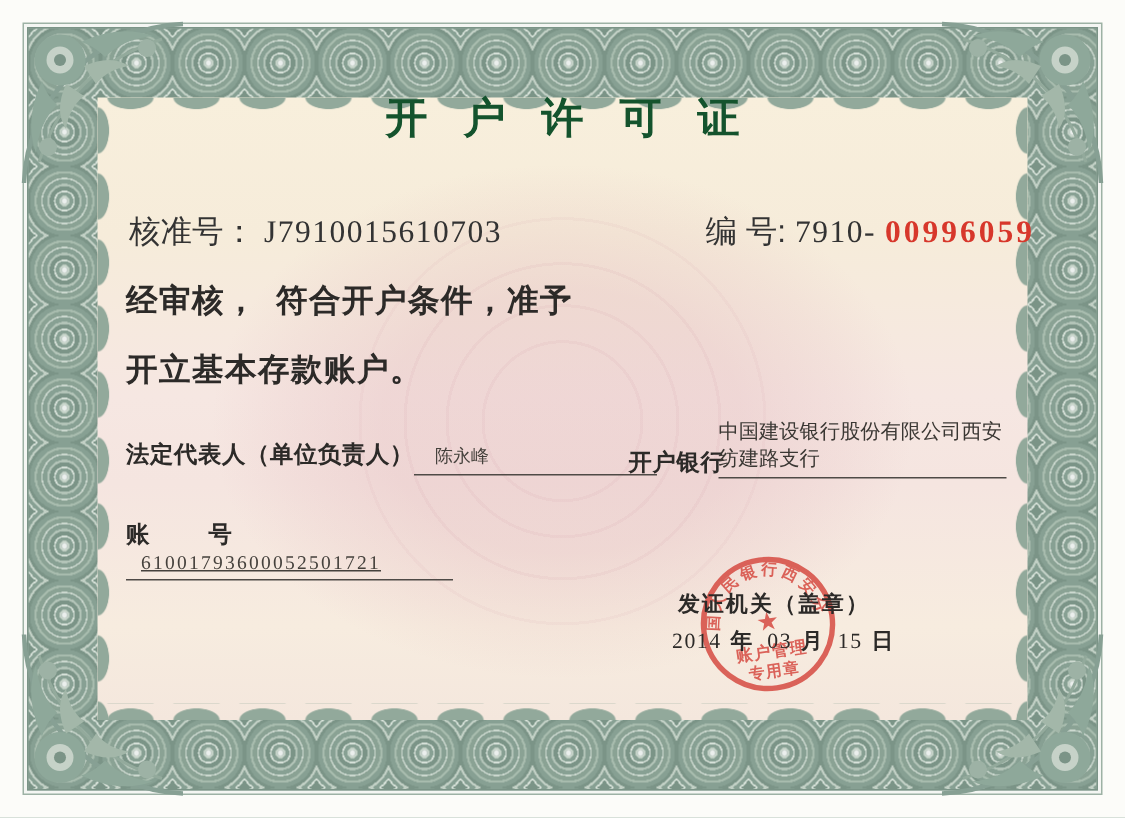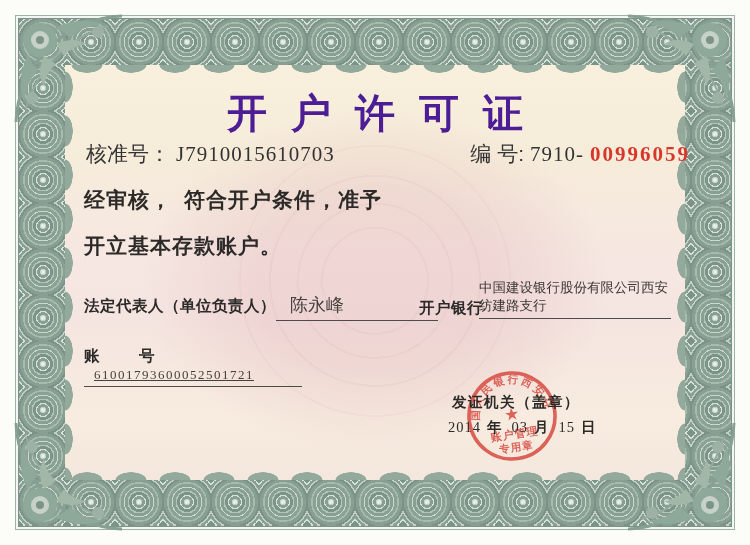--- a/index.html
+++ b/index.html
@@ -54,42 +54,42 @@
   .corner { position:absolute; width:118px; height:118px; z-index:2; }
   .c-tl { top:10px; left:10px; }
   .c-tr { top:10px; right:10px; transform:scaleX(-1); }
   .c-bl { bottom:10px; left:10px; transform:scaleY(-1); }
   .c-br { bottom:10px; right:10px; transform:scale(-1,-1); }
 
   
   .content { position:absolute; inset:0; z-index:4; color:#2e2c2a; }
 
   .title {
-    position:absolute; top:86px; left:0; width:100%;
+    position:absolute; top:60px; left:0; width:100%;
     text-align:center; font-family:"Liberation Serif", serif;
-    font-weight:bold; font-size:40px; letter-spacing:24px; text-indent:24px;
-    color:#4c1d95;
+    font-weight:bold; font-size:28px; letter-spacing:24px; text-indent:24px;
+    color:#14532d;
   }
 
   .meta-row { position:absolute; top:140px; left:86px; right:60px;
     display:flex; justify-content:space-between; font-size:21px; color:#333; }
   .meta-left, .meta-right { display:flex; align-items:baseline; gap:6px; }
   .mono-num { font-family:"Liberation Serif", serif; letter-spacing:1px; }
   .serial-red { color:#d7372b; font-family:"Liberation Serif", serif; letter-spacing:2px; font-weight:bold; }
 
   .body-line1 { position:absolute; top:186px; left:84px; display:flex; align-items:flex-end; }
   .big { font-size:21px; font-weight:bold; color:#2c2a28; letter-spacing:1px; }
   .fill-line { border-bottom:1.5px solid #4e4a46; padding:0 0 3px 14px; }
   .company-line { width:292px; font-size:14px; color:#3a3733; margin-left:4px; }
   .body-line1 .suffix { margin-left:12px; }
   .body-line2 { position:absolute; top:232px; left:84px; }
 
   .rep-row { position:absolute; top:293px; left:84px; display:flex; align-items:baseline; }
   .field-label { font-size:15.5px; font-weight:bold; color:#2c2a28; letter-spacing:.5px; }
-  .rep-name { width:162px; font-size:18px; font-family:Liberation Serif, serif; color:#45413c; }
+  .rep-name { width:162px; font-size:12px; font-family:Liberation Serif, serif; color:#45413c; }
 
   .bank-label { position:absolute; top:298px; left:419px; }
   .bank-value { position:absolute; top:279px; left:479px; width:192px;
     font-size:13.5px; line-height:18px; color:#3a3733;
     border-bottom:1.5px solid #4e4a46; padding-bottom:3px; }
 
   .acct-row { position:absolute; top:346px; left:84px; display:flex; align-items:baseline;flex-direction:column; }
   .acct-label { letter-spacing:12px; }
   .acct-value { width:218px; font-size:13px; font-family:"Liberation Serif", serif;
     letter-spacing:1.5px; color:#45413c; padding-left:10px;text-decoration:underline; }

